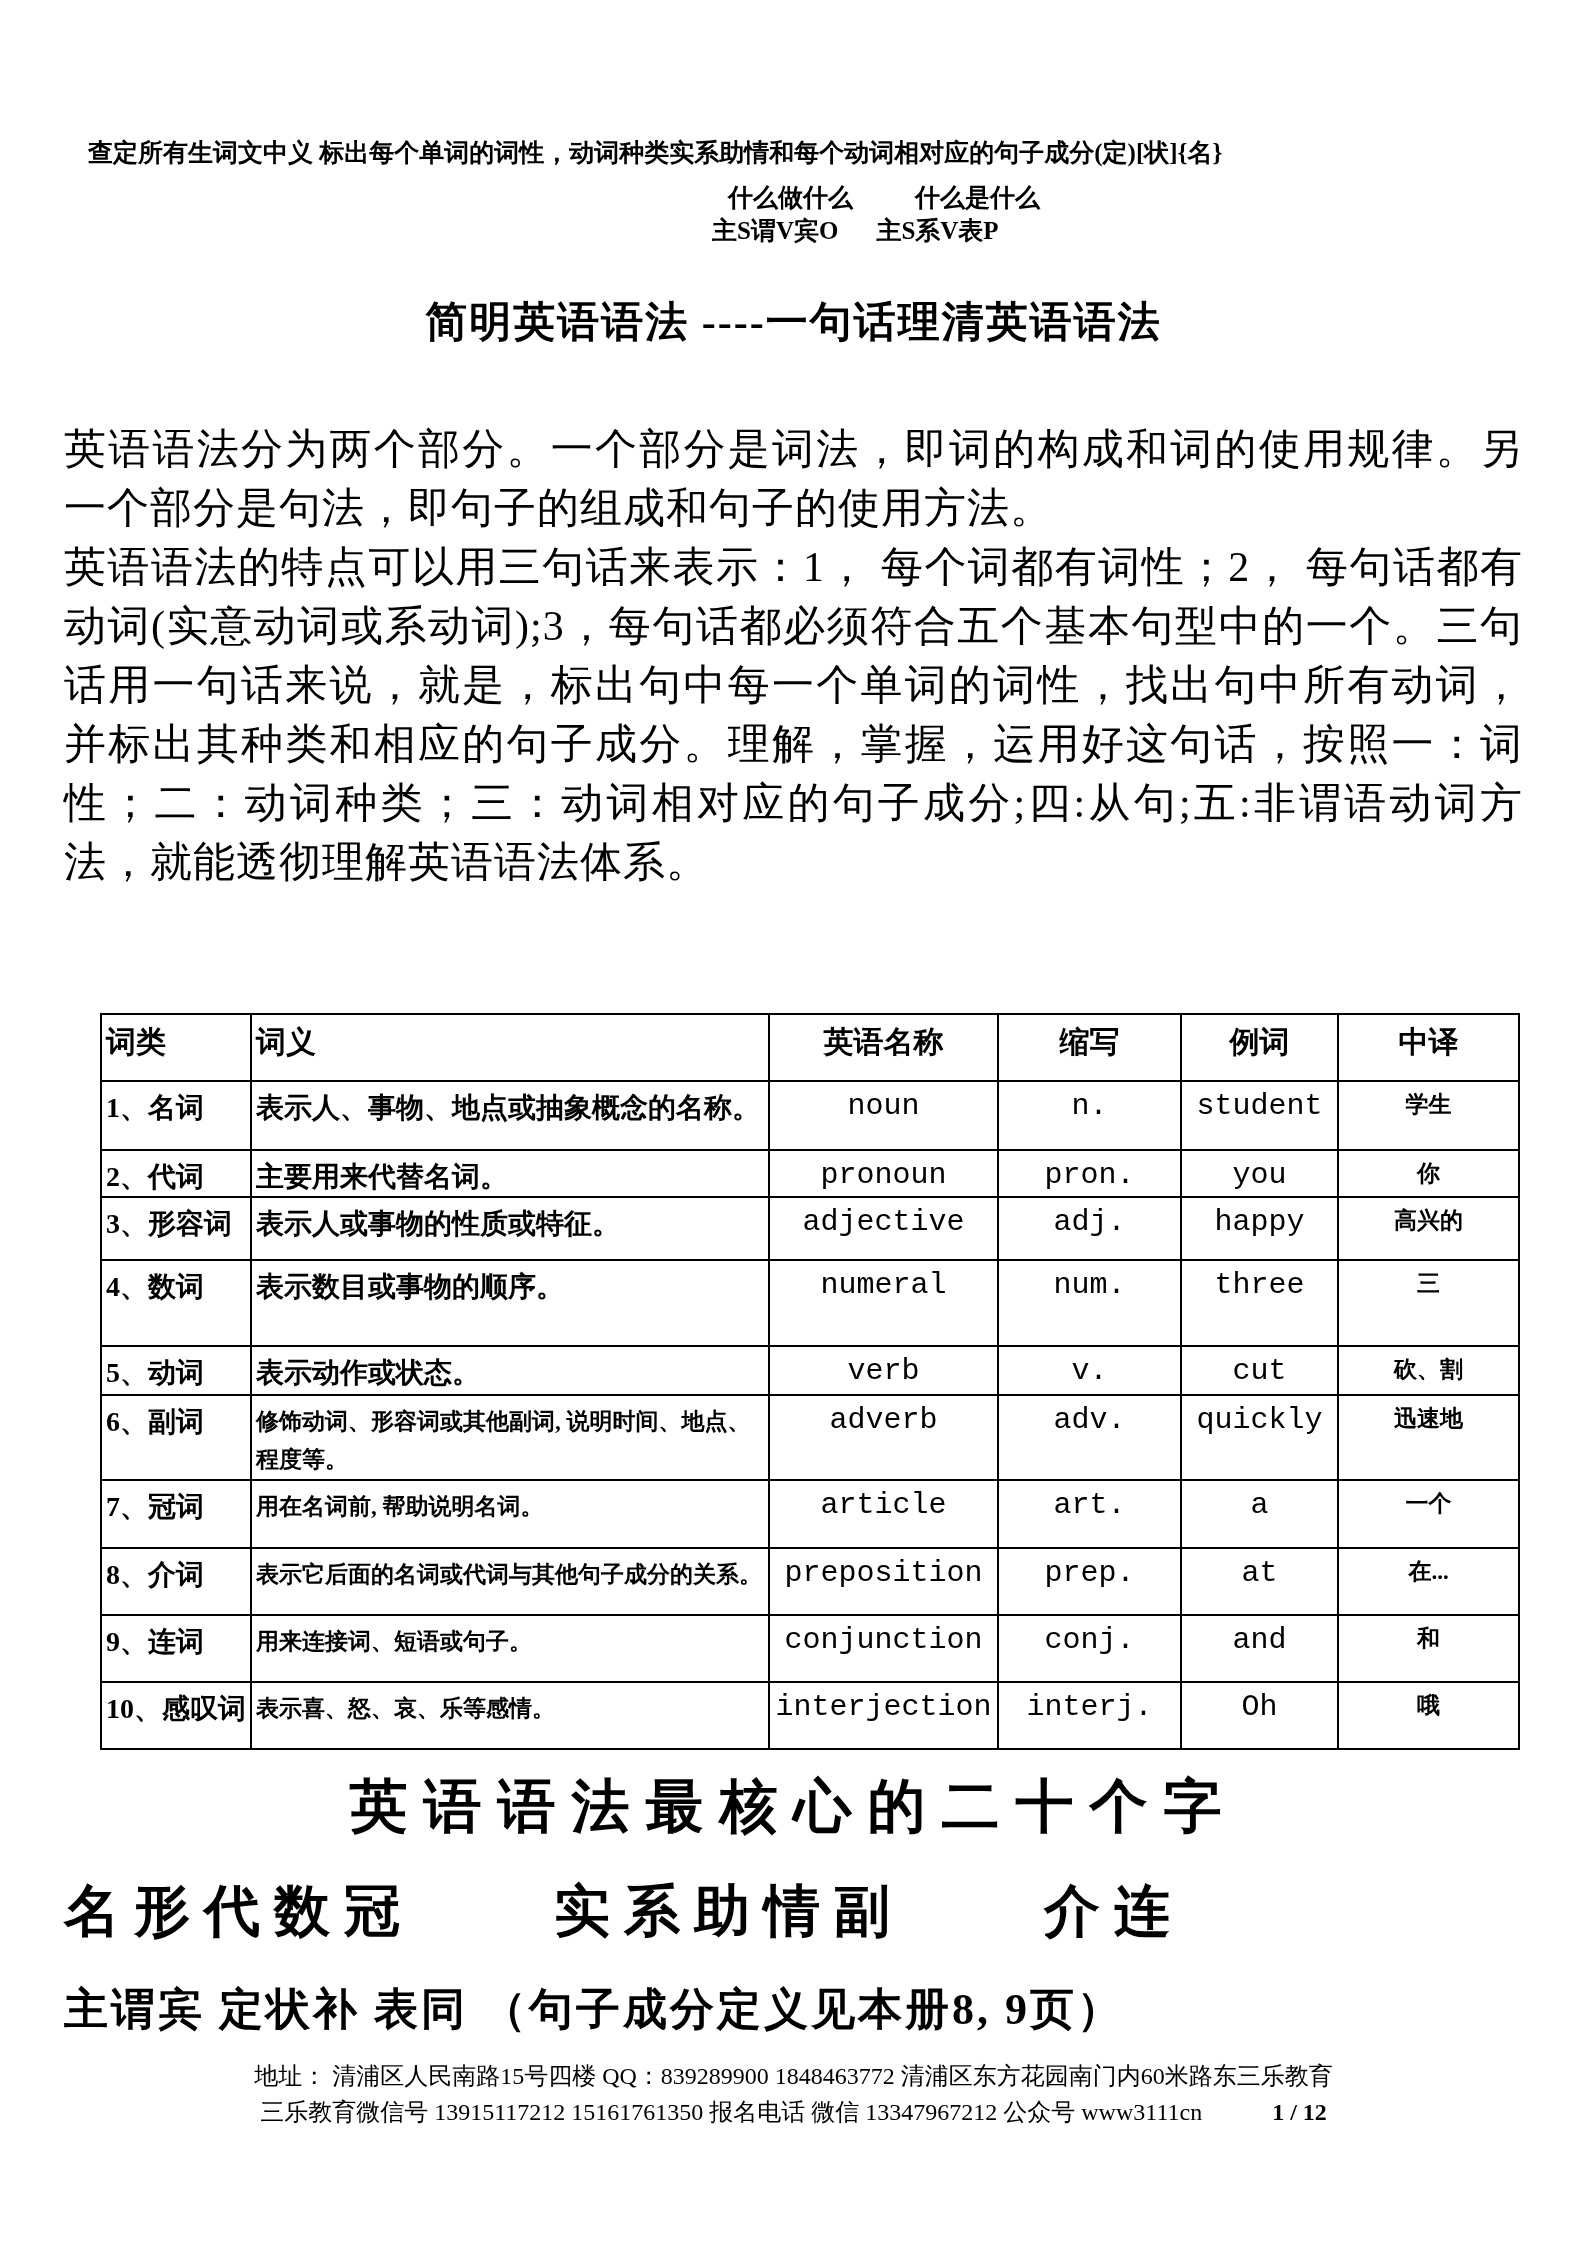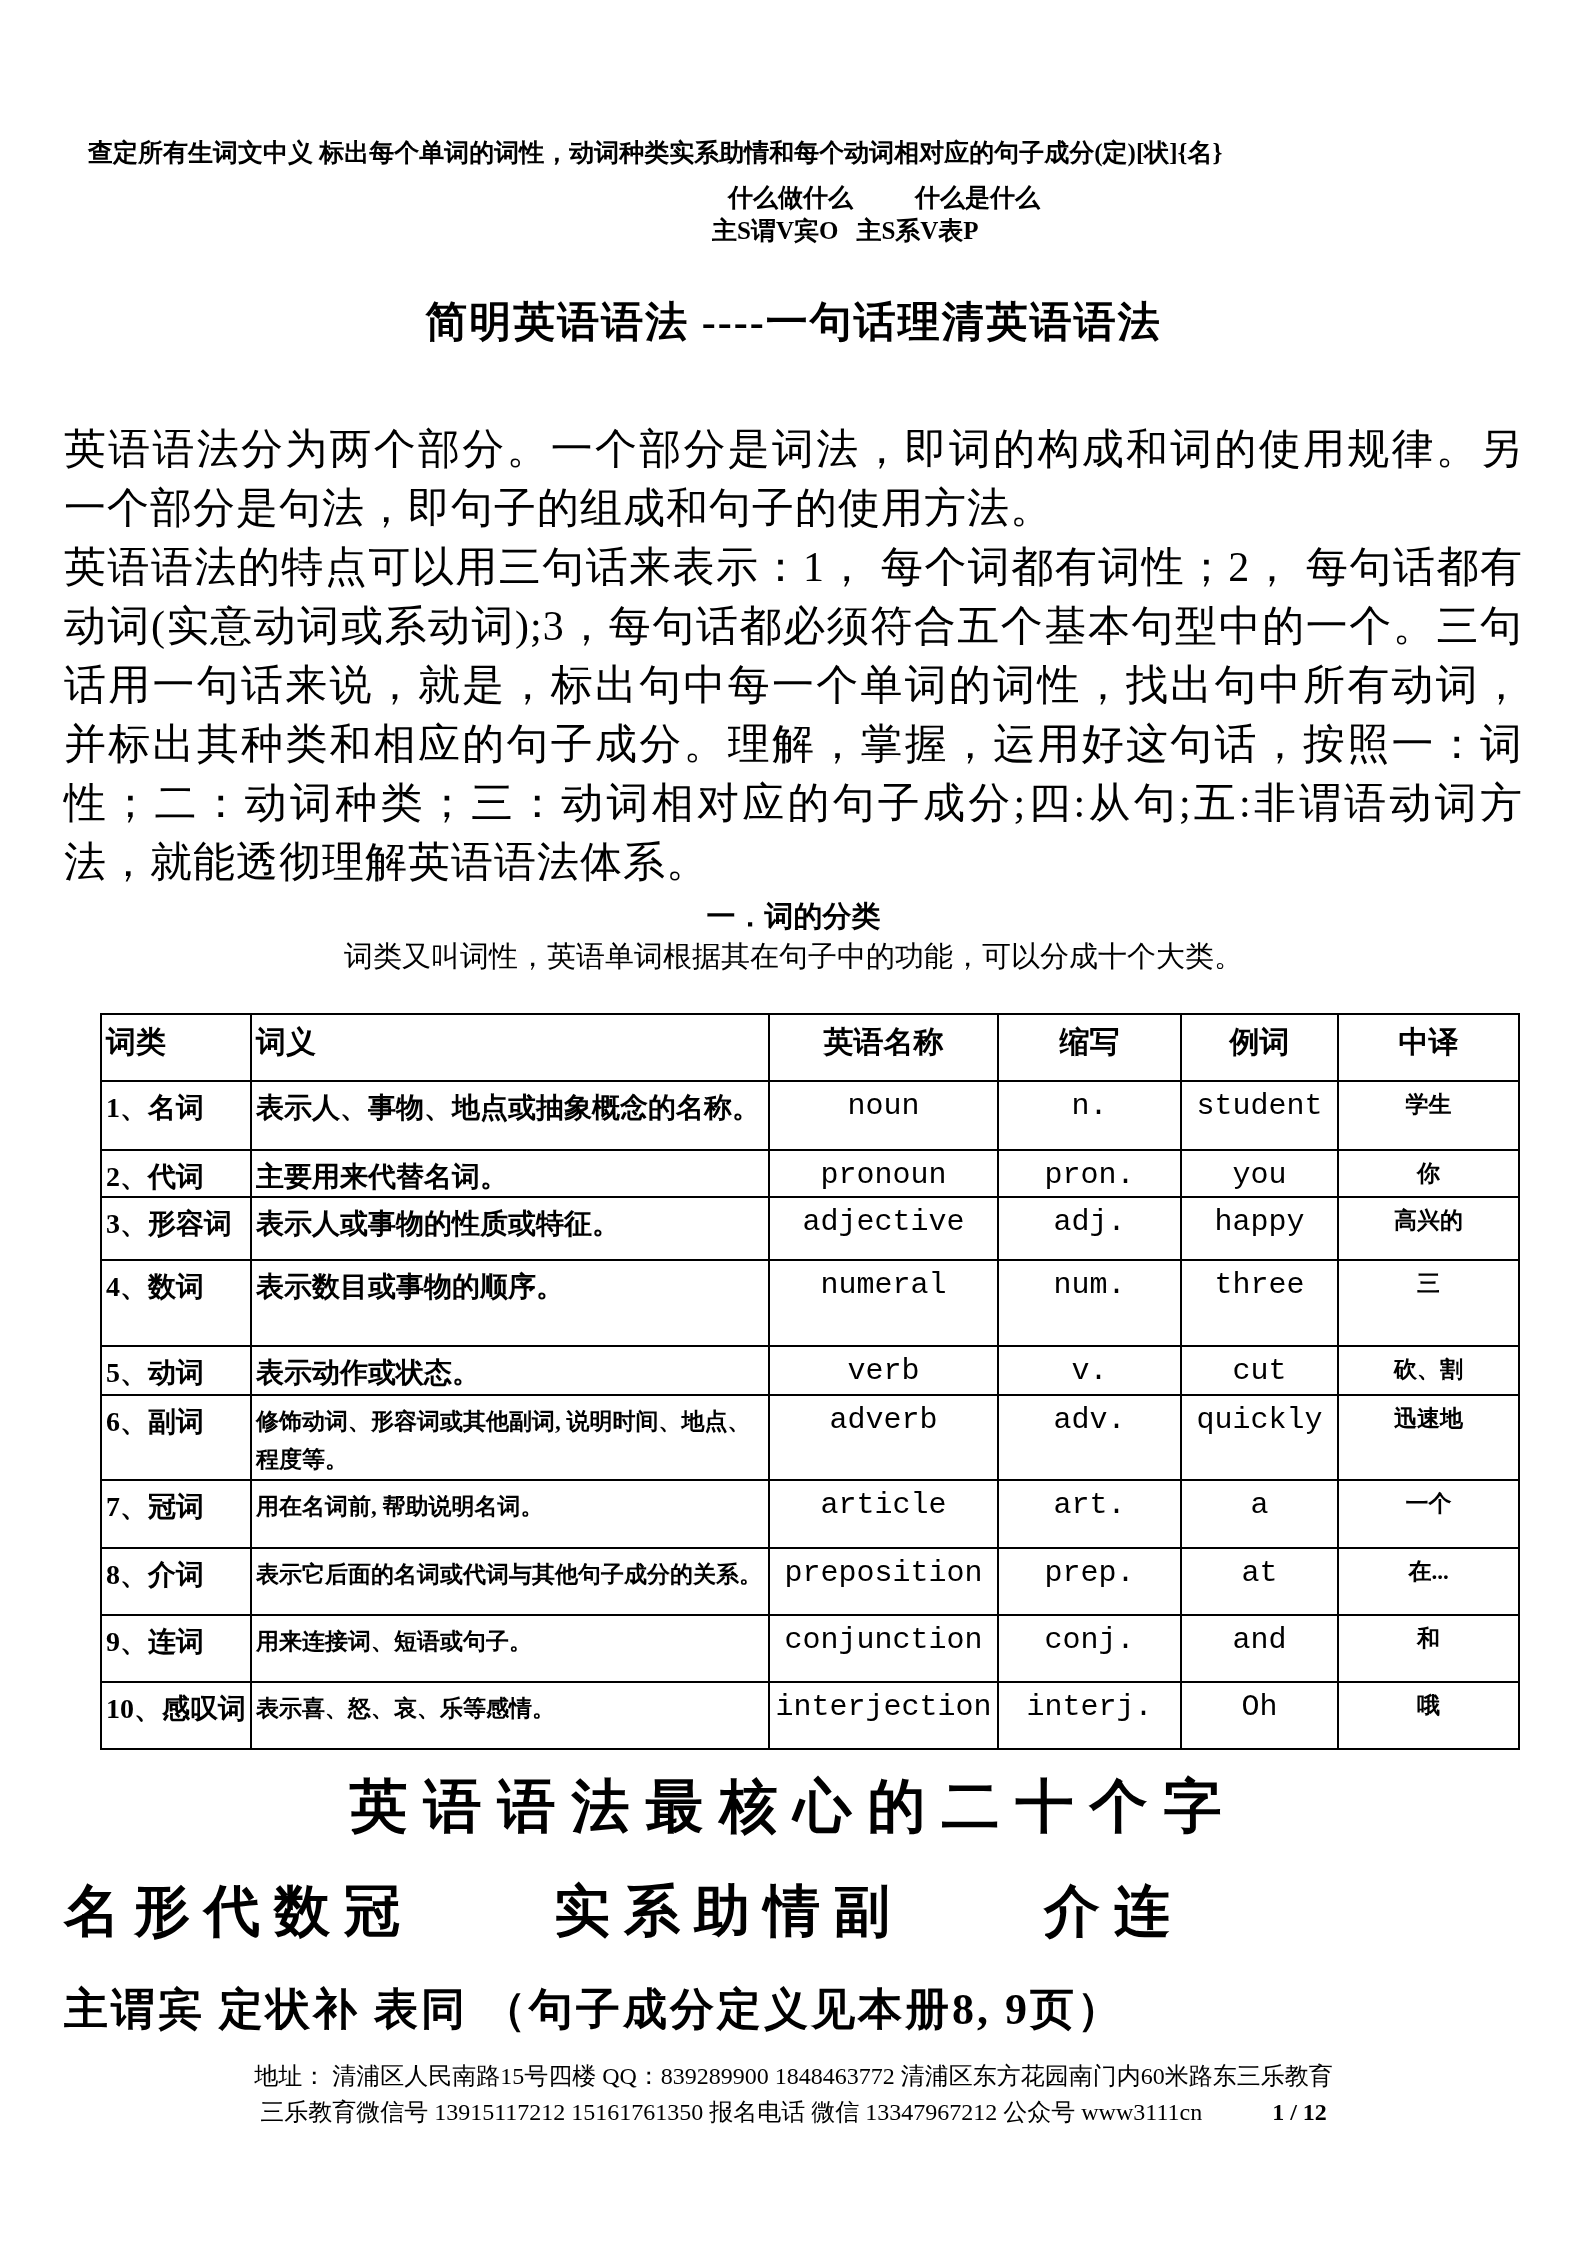--- a/index.html
+++ b/index.html
@@ -5,21 +5,21 @@
   html,body{margin:0;padding:0;background:#ffffff;}
   .page{
     position:relative; width:1587px; height:2245px; background:#ffffff; overflow:hidden;
     font-family:"Liberation Serif","DejaVu Serif",serif; color:#000;
   }
   
   .hdr-line1{position:absolute; left:88px; top:136px; font-size:25px; font-weight:700; white-space:nowrap;}
   .hdr-line2{position:absolute; left:728px; top:181px; font-size:25px; font-weight:700; white-space:nowrap;}
   .hdr-line2 .gap{margin-left:62px;}
   .hdr-line3{position:absolute; left:712px; top:214px; font-size:25px; font-weight:700; white-space:nowrap;}
-  .hdr-line3 .gap{margin-left:18px;}
+  .hdr-line3 .gap{margin-left:38px;}
   
   .title{position:absolute; left:0; right:0; top:294px; text-align:center; font-size:42px; font-weight:700; letter-spacing:2px;}
   
   .body-text{position:absolute; left:64px; width:1459px; top:420px; font-size:42px; line-height:59px; font-weight:500; text-align:justify; letter-spacing:1px;}
   .body-text p{margin:0;}
   
   .sec{position:absolute; left:0; right:0; top:896px; text-align:center;}
   .sec-h{font-size:29px; font-weight:700; line-height:40px;}
   .sec-sub{font-size:29px; font-weight:500; line-height:40px;}
   
@@ -70,24 +70,20 @@
     <span>主S谓V宾O</span><span class="gap">主S系V表P</span>
   </div>
 
   <div class="title">简明英语语法 ----一句话理清英语语法</div>
 
   <div class="body-text">
     <p>英语语法分为两个部分。一个部分是词法，即词的构成和词的使用规律。另一个部分是句法，即句子的组成和句子的使用方法。</p>
     <p>英语语法的特点可以用三句话来表示：1， 每个词都有词性；2， 每句话都有动词(实意动词或系动词);3，每句话都必须符合五个基本句型中的一个。三句话用一句话来说，就是，标出句中每一个单词的词性，找出句中所有动词，并标出其种类和相应的句子成分。理解，掌握，运用好这句话，按照一：词性；二：动词种类；三：动词相对应的句子成分;四:从句;五:非谓语动词方法，就能透彻理解英语语法体系。</p>
   </div>
 
-  <div class="sec">
-    <div class="sec-h">一．词的分类</div>
-    <div class="sec-sub">词类又叫词性，英语单词根据其在句子中的功能，可以分成十个大类。</div>
-  </div>
 
   <table class="wordclass">
     <colgroup>
       <col class="w0">
         <col class="w1">
         <col class="w2">
         <col class="w3">
         <col class="w4">
         <col class="w5">
     </colgroup>

